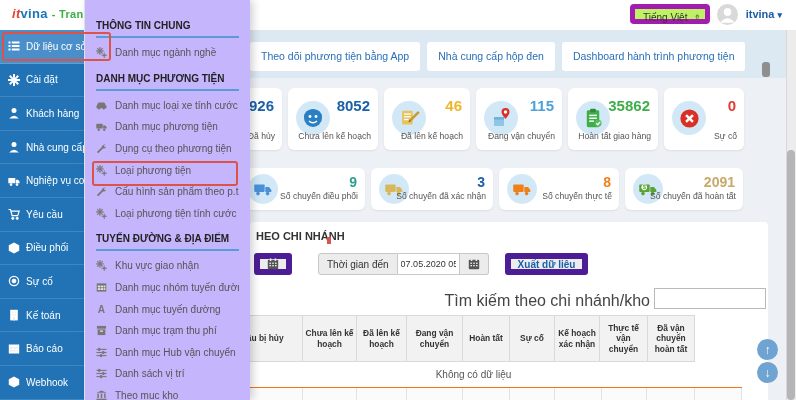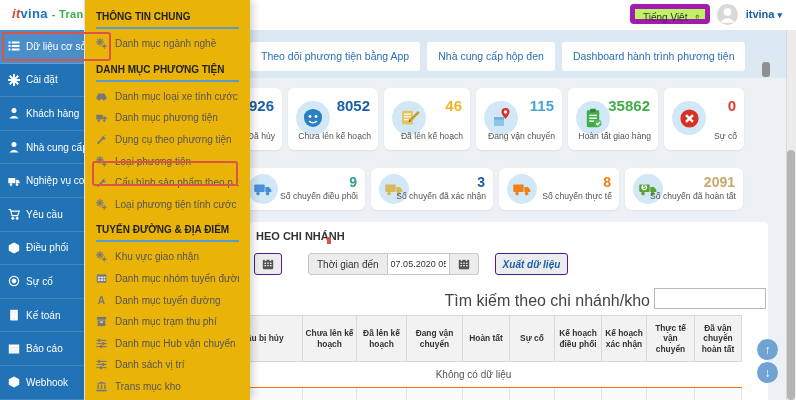--- a/index.html
+++ b/index.html
@@ -24,21 +24,21 @@
   .tab { background:#fff; color:#2a6fb7; font-size:10.5px; line-height:29px; height:29px; padding:0 11px; border-radius:3px; white-space:nowrap; }
   .tab.partial { width:22px; padding:0; text-align:center; position:absolute; left:-22px; top:0; }
 
   
   .sidebar { position:absolute; left:0; top:30px; width:84px; height:370px; background:#2173b6; z-index:4; display:flex; flex-direction:column; }
   .sb-item { height:33.6px; flex:none; display:flex; align-items:center; gap:6px; padding-left:8px; color:#fff; font-size:10px; border-bottom:1px solid rgba(255,255,255,.14); white-space:nowrap; }
   .sb-item.active { background:#4a8fca; }
   .sb-item svg { flex:none; }
 
   
-  .panel { position:absolute; left:84px; top:0; width:166px; height:400px; background:#eab308; z-index:5; box-shadow:3px 0 8px rgba(0,0,0,.18); border-left:1px solid #e0e0e0; padding:7px 11px 0 11px; overflow:hidden; }
+  .panel { position:absolute; left:84px; top:0; width:166px; height:400px; background:#c4b5fd; z-index:5; box-shadow:3px 0 8px rgba(0,0,0,.18); border-left:1px solid #e0e0e0; padding:16px 11px 0 11px; overflow:hidden; }
   .sec-title { font-size:10px; font-weight:bold; color:#222; margin:4px 0 5px 0; white-space:nowrap; }
   .sec-rule { height:2px; background:#5b9bd5; margin-bottom:4px; }
   .m-item { height:21.6px; display:flex; align-items:center; gap:8px; color:#555; font-size:10px; white-space:nowrap; overflow:hidden; }
   .m-item svg { flex:none; }
 
   
   .ann { position:absolute; border:2px solid #dd5348; border-radius:3px; z-index:20; }
 
   
   .cards1 { position:absolute; left:196px; top:88px; display:flex; gap:6px; z-index:0; }
@@ -54,21 +54,21 @@
   .clabel { position:absolute; right:7px; bottom:9px; font-size:8.6px; color:#555; white-space:nowrap; }
   .c-blue { color:#1a5fa8; } .c-amber { color:#f0b429; } .c-lblue { color:#4aa3d8; }
   .c-green { color:#3fae49; } .c-red { color:#e03c31; } .c-teal { color:#2e9e8f; }
   .c-orange { color:#f08119; } .c-tan { color:#c9a96a; }
 
   
   .report { position:absolute; left:250px; top:222px; width:518px; height:178px; background:#fff; border-radius:4px 4px 0 0; z-index:0;padding-left:7px; }
   .rtitle { position:absolute; left:6px; top:8px; font-size:11px; font-weight:bold; color:#333; }
   .rmark { position:absolute; left:77px; top:15px; width:4px; height:7px; background:#d9534f; }
   .frow { position:absolute; left:4px; top:31px; height:22px; display:flex; align-items:stretch; }
-  .gbtn { background:#ececec; border:1px solid #4c1d95; border-radius:3px; display:flex; align-items:center; justify-content:center; padding:0 7px; color:#444;font-style:italic; }
+  .gbtn { background:#ececec; border:6px solid #4c1d95; border-radius:3px; display:flex; align-items:center; justify-content:center; padding:0 7px; color:#444; }
   .group { display:flex; margin-left:26px; }
   .group .gseg { border:1px solid #c8c8c8; background:#ececec; display:flex; align-items:center; padding:0 8px; font-size:10px; color:#333; }
   .group .gseg:first-child { border-radius:3px 0 0 3px; }
   .group .gseg:last-child { border-radius:0 3px 3px 0; border-left:none; }
   .group input { border:1px solid #c8c8c8; border-left:none; width:62px; font-size:9px; color:#333; padding:0 3px; font-family:"Liberation Sans",sans-serif; }
   .exp { margin-left:16px; color:#1a5fa8; font-weight:bold; font-size:10px; }
   .srow-label { position:absolute; right:118px; top:70px; font-size:16px; color:#444; }
   .srow-input { position:absolute; right:2px; top:66px; width:112px; height:21px; border:1px solid #b9b9b9; background:#fff; }
 
   
@@ -423,21 +423,20 @@
   <div class="srow-label">Tìm kiếm theo chi nhánh/kho</div>
   <input class="srow-input" style="">
 
   <div class="tbl">
     <div class="th" style="width:98px">Yêu cầu bị hủy</div>
     <div class="th" style="width:54px">Chưa lên kế hoạch</div>
     <div class="th" style="width:50px">Đã lên kế hoạch</div>
     <div class="th" style="width:56px">Đang vận chuyển</div>
     <div class="th" style="width:47px">Hoàn tất</div>
     <div class="th" style="width:45px">Sự cố</div>
-    <div class="th" style="width:47px">Kế hoạch điều phối</div>
     <div class="th" style="width:45px">Kế hoạch xác nhận</div>
     <div class="th" style="width:48px">Thực tế vận chuyển</div>
     <div class="th" style="width:47px">Đã vận chuyển hoàn tất</div>
   </div>
   <div class="emptyrow">Không có dữ liệu</div>
   <div class="footrow">
     <div class="fc" style="width:98px"></div>
       <div class="fc" style="width:54px"></div>
       <div class="fc" style="width:50px"></div>
       <div class="fc" style="width:56px"></div>
@@ -604,21 +603,21 @@
   <div class="m-item">
     <svg width="11" height="11" viewBox="0 0 12 12" fill="#777">
         <use href="#i-sliders"></use>
       </svg>
     <span>Danh sách vị trí</span>
   </div>
   <div class="m-item">
     <svg width="11" height="11" viewBox="0 0 12 12" fill="#777">
         <use href="#i-bank"></use>
       </svg>
-    <span>Trans mục kho</span>
+    <span>Theo mục kho</span>
   </div>
   <div class="m-item">
     
     
   </div>
 </div>
 
 <div class="scrolltrack"></div>
 <div class="scrollthumb"></div>
 <div class="circbtn" style="left:757px; top:339px">

